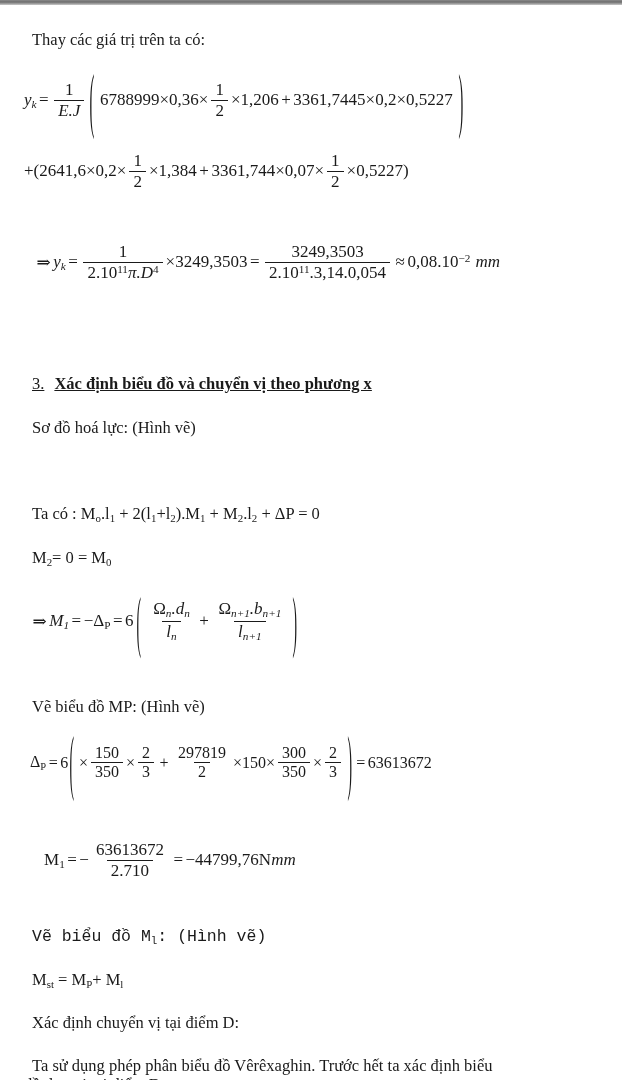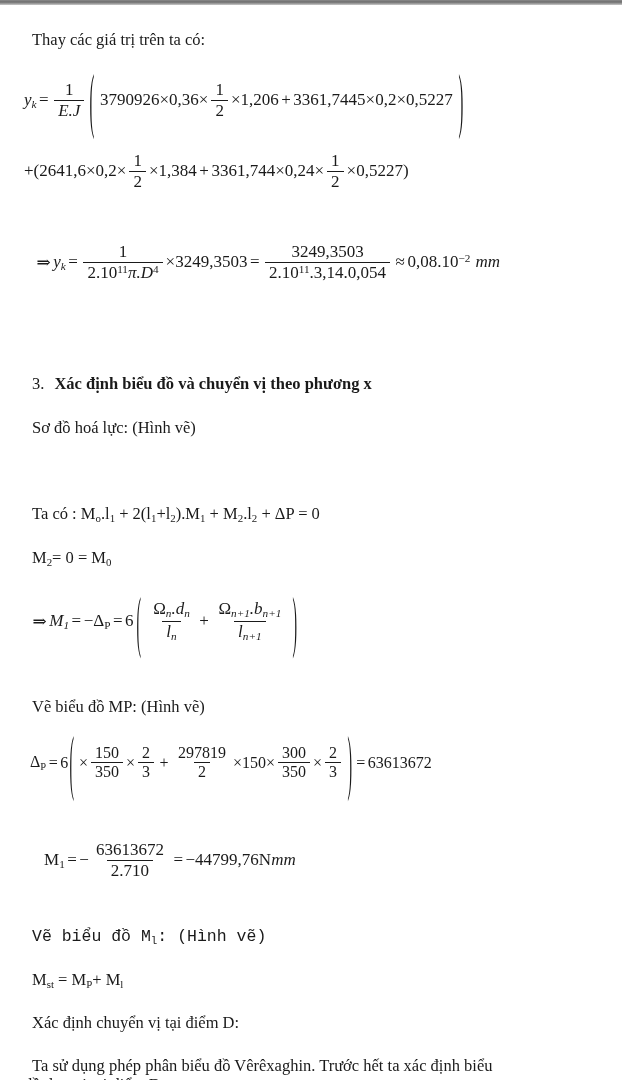--- a/index.html
+++ b/index.html
@@ -96,21 +96,21 @@
   <div class="ln" style="top:26px;">Thay các giá trị trên ta có:</div>
 
   <div class="math" style="top:76px; left:24px; align-items:center;">
     <span class="it"><span>y</span><sub>k</sub></span>
     <span class="op">=</span>
     <span class="frac">
       <span class="num-part">1</span>
       <span class="den-part it">E.J</span>
     </span>
     <span class="tallp" style="transform:scaleY(4.2) scaleX(0.85); margin:0 5px 0 2px;">(</span>
-    <span>3790926</span>
+    <span>6788999</span>
     <span>×</span>
     <span>0,36</span>
     <span>×</span>
     <span class="frac">
       <span class="num-part">1</span>
       <span class="den-part">2</span>
     </span>
     <span>×</span>
     <span>1,206</span>
     <span class="op">+</span>
@@ -130,21 +130,21 @@
     <span>×</span>
     <span class="frac">
       <span class="num-part">1</span>
       <span class="den-part">2</span>
     </span>
     <span>×</span>
     <span>1,384</span>
     <span class="op">+</span>
     <span>3361,744</span>
     <span>×</span>
-    <span>0,24</span>
+    <span>0,07</span>
     <span>×</span>
     <span class="frac">
       <span class="num-part">1</span>
       <span class="den-part">2</span>
     </span>
     <span>×</span>
     <span>0,5227</span>
     <span>)</span>
   </div>
 
@@ -161,21 +161,21 @@
     <span class="op">=</span>
     <span class="frac">
       <span class="num-part">3249,3503</span>
       <span class="den-part"><span>2.10</span><sup>11</sup><span>.3,14.0,054</span></span>
     </span>
     <span class="op">≈</span>
     <span><span>0,08.10</span><sup>−2</sup></span>
     <span class="it" style="margin-left:5px;">mm</span>
   </div>
 
-  <div class="ln heading" style="top:370px;">
+  <div class="ln heading" style="top:370px;text-decoration:underline;">
     <span class="num">3.</span><span>Xác định biểu đồ và chuyển vị theo phương x</span>
   </div>
 
   <div class="ln" style="top:414px;">Sơ đồ hoá lực: (Hình vẽ)</div>
 
   <div class="ln" style="top:500px;">
     <span>Ta có : M</span><sub>o</sub><span>.l</span><sub>1</sub><span> + 2(l</span><sub>1</sub><span>+l</span><sub>2</sub><span>).M</span><sub>1</sub><span> + M</span><sub>2</sub><span>.l</span><sub>2</sub><span> + ΔP = 0</span>
   </div>
 
   <div class="ln" style="top:544px;">

